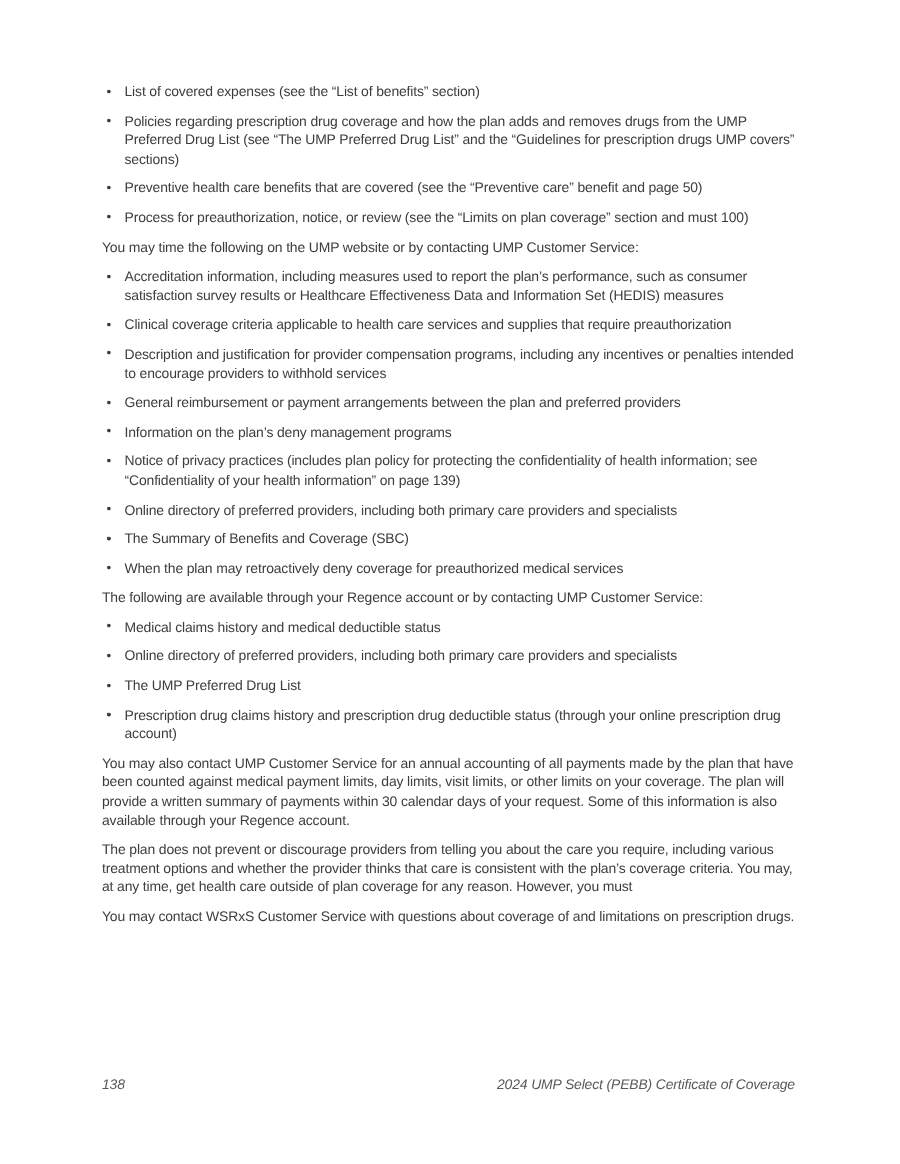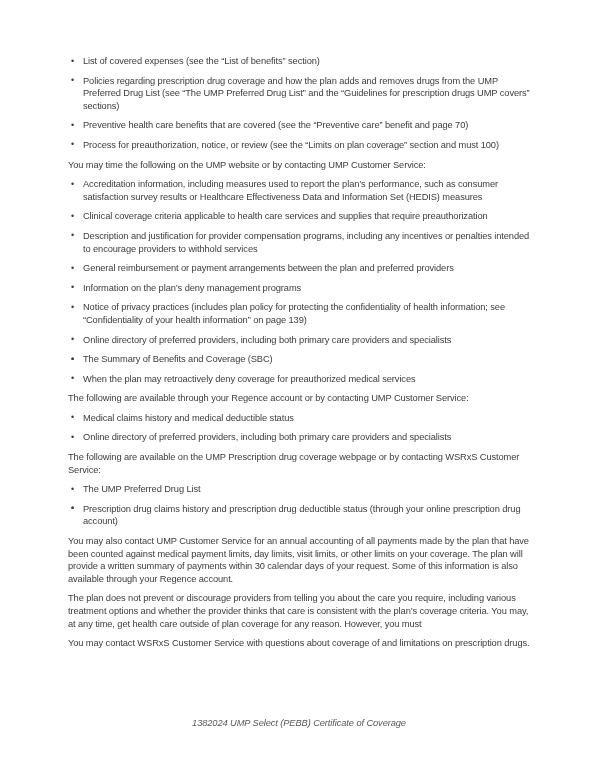--- a/index.html
+++ b/index.html
@@ -49,58 +49,57 @@
     top: -0.5px;
     font-size: 9px;
     color: #3c3c3c;
   }
   .footer {
     position: absolute;
     left: 68px;
     right: 70px;
     top: 718px;
     display: flex;
-    justify-content: center;
+    justify-content: space-between;
     align-items: baseline;
     font-size: 9.3px;
     font-style: italic;
     color: #595959;
     letter-spacing: -0.1px;
   }
 </style>
 </head>
 <body>
 
 <div class="page">
   <main class="content">
       <ul>
         <li><span class="bullet-dot">•</span><span>List of covered expenses (see the “List of benefits” section)</span></li>
         <li><span class="bullet-dot">•</span><span>Policies regarding prescription drug coverage and how the plan adds and removes drugs from the UMP Preferred Drug List (see “The UMP Preferred Drug List” and the “Guidelines for prescription drugs UMP covers” sections)</span></li>
-        <li><span class="bullet-dot">•</span><span>Preventive health care benefits that are covered (see the “Preventive care” benefit and page 70)</span></li>
+        <li><span class="bullet-dot">•</span><span>Preventive health care benefits that are covered (see the “Preventive care” benefit and page 50)</span></li>
         <li><span class="bullet-dot">•</span><span>Process for preauthorization, notice, or review (see the “Limits on plan coverage” section and must 100)</span></li>
       </ul>
       <p>You may time the following on the UMP website or by contacting UMP Customer Service:</p>
       <ul>
         <li><span class="bullet-dot">•</span><span>Accreditation information, including measures used to report the plan’s performance, such as consumer satisfaction survey results or Healthcare Effectiveness Data and Information Set (HEDIS) measures</span></li>
         <li><span class="bullet-dot">•</span><span>Clinical coverage criteria applicable to health care services and supplies that require preauthorization</span></li>
         <li><span class="bullet-dot">•</span><span>Description and justification for provider compensation programs, including any incentives or penalties intended to encourage providers to withhold services</span></li>
         <li><span class="bullet-dot">•</span><span>General reimbursement or payment arrangements between the plan and preferred providers</span></li>
         <li><span class="bullet-dot">•</span><span>Information on the plan’s deny management programs</span></li>
         <li><span class="bullet-dot">•</span><span>Notice of privacy practices (includes plan policy for protecting the confidentiality of health information; see “Confidentiality of your health information” on page 139)</span></li>
         <li><span class="bullet-dot">•</span><span>Online directory of preferred providers, including both primary care providers and specialists</span></li>
         <li><span class="bullet-dot">•</span></li>
         <li><span class="bullet-dot">•</span><span>The Summary of Benefits and Coverage (SBC)</span></li>
         <li><span class="bullet-dot">•</span><span>When the plan may retroactively deny coverage for preauthorized medical services</span></li>
       </ul>
       <p>The following are available through your Regence account or by contacting UMP Customer Service:</p>
       <ul>
         <li><span class="bullet-dot">•</span><span>Medical claims history and medical deductible status</span></li>
         <li><span class="bullet-dot">•</span><span>Online directory of preferred providers, including both primary care providers and specialists</span></li>
       </ul>
-      <p>The following are available on the UMP Prescription drug coverage webpage or by contacting WSRxS Customer Service:</p>
       <ul>
         <li><span class="bullet-dot">•</span><span>The UMP Preferred Drug List</span></li>
         <li><span class="bullet-dot">•</span></li>
         <li><span class="bullet-dot">•</span><span>Prescription drug claims history and prescription drug deductible status (through your online prescription drug account)</span></li>
       </ul>
       <p>You may also contact UMP Customer Service for an annual accounting of all payments made by the plan that have been counted against medical payment limits, day limits, visit limits, or other limits on your coverage. The plan will provide a written summary of payments within 30 calendar days of your request. Some of this information is also available through your Regence account.</p>
       <p>The plan does not prevent or discourage providers from telling you about the care you require, including various treatment options and whether the provider thinks that care is consistent with the plan’s coverage criteria. You may, at any time, get health care outside of plan coverage for any reason. However, you must</p>
       <p>You may contact WSRxS Customer Service with questions about coverage of and limitations on prescription drugs.</p>
     </main>
   <div class="footer">

